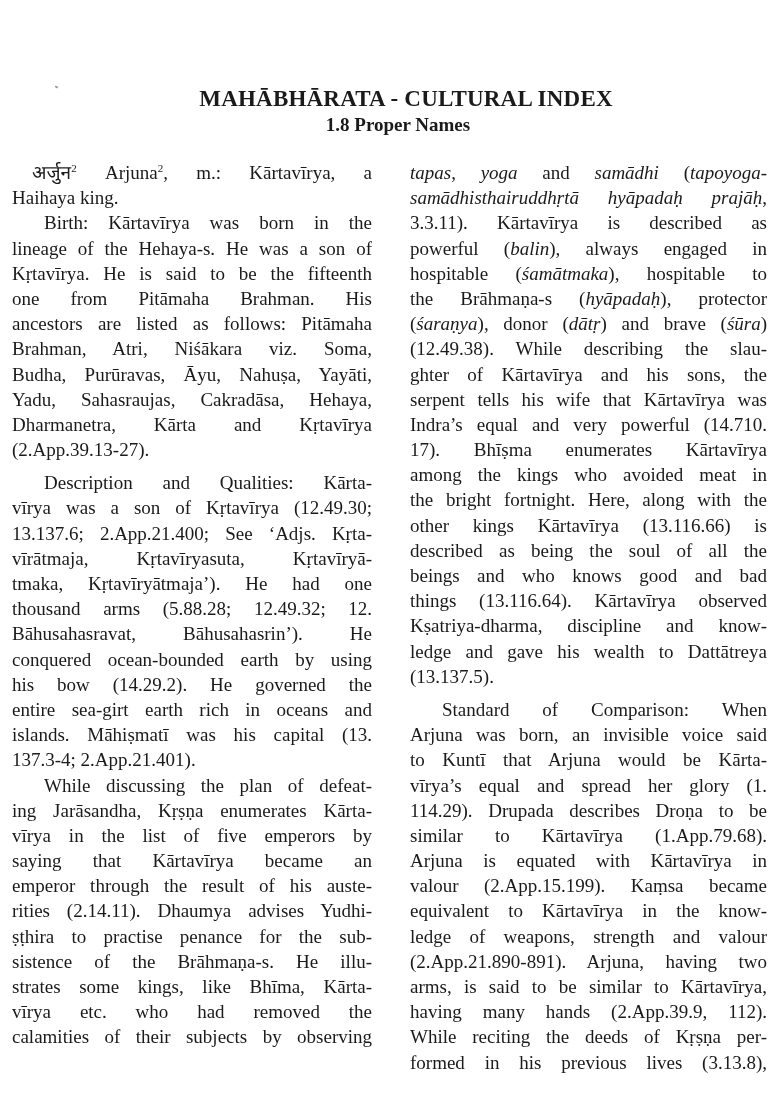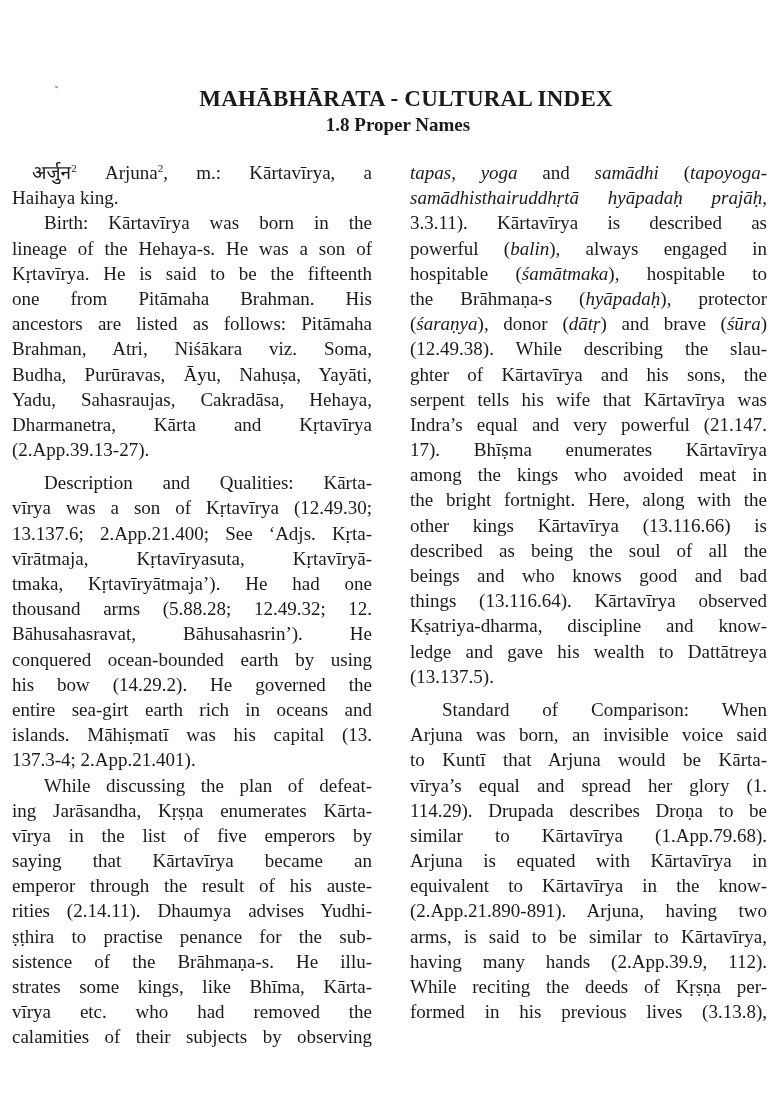--- a/index.html
+++ b/index.html
@@ -81,38 +81,40 @@
       <div class="line"><i>tapas</i><span>,</span><i> yoga</i><span> and </span><i>samādhi</i><span> (</span><i>tapoyoga-</i></div>
       <div class="line"><i>samādhisthairuddhṛtā hyāpadaḥ prajāḥ</i><span>,</span></div>
       <div class="line"><span>3.3.11). Kārtavīrya is described as</span></div>
       <div class="line"><span>powerful (</span><i>balin</i><span>), always engaged in</span></div>
       <div class="line"><span>hospitable (</span><i>śamātmaka</i><span>), hospitable to</span></div>
       <div class="line"><span>the Brāhmaṇa-s (</span><i>hyāpadaḥ</i><span>), protector</span></div>
       <div class="line"><span>(</span><i>śaraṇya</i><span>), donor (</span><i>dātṛ</i><span>) and brave (</span><i>śūra</i><span>)</span></div>
       <div class="line"><span>(12.49.38). While describing the slau-</span></div>
       <div class="line"><span>ghter of Kārtavīrya and his sons, the</span></div>
       <div class="line"><span>serpent tells his wife that Kārtavīrya was</span></div>
-      <div class="line"><span>Indra’s equal and very powerful (21.147.</span></div>
+      <div class="line"><span>Indra’s equal and very powerful (14.710.</span></div>
       <div class="line"><span>17). Bhīṣma enumerates Kārtavīrya</span></div>
       <div class="line"><span>among the kings who avoided meat in</span></div>
       <div class="line"><span>the bright fortnight. Here, along with the</span></div>
       <div class="line"><span>other kings Kārtavīrya (13.116.66) is</span></div>
       <div class="line"><span>described as being the soul of all the</span></div>
       <div class="line"><span>beings and who knows good and bad</span></div>
       <div class="line"><span>things (13.116.64). Kārtavīrya observed</span></div>
       <div class="line"><span>Kṣatriya-dharma, discipline and know-</span></div>
       <div class="line"><span>ledge and gave his wealth to Dattātreya</span></div>
       <div class="line last"><span>(13.137.5).</span></div>
       <div class="line indent gap"><b>Standard of Comparison:</b> <span>When</span></div>
       <div class="line"><span>Arjuna was born, an invisible voice said</span></div>
       <div class="line"><span>to Kuntī that Arjuna would be Kārta-</span></div>
       <div class="line"><span>vīrya’s equal and spread her glory (1.</span></div>
       <div class="line"><span>114.29). Drupada describes Droṇa to be</span></div>
       <div class="line"><span>similar to Kārtavīrya (1.App.79.68).</span></div>
       <div class="line"><span>Arjuna is equated with Kārtavīrya in</span></div>
+      <div class="line"><span>valour (2.App.15.199). Kaṃsa became</span></div>
       <div class="line"><span>equivalent to Kārtavīrya in the know-</span></div>
+      <div class="line"><span>ledge of weapons, strength and valour</span></div>
       <div class="line"><span>(2.App.21.890-891). Arjuna, having two</span></div>
       <div class="line"><span>arms, is said to be similar to Kārtavīrya,</span></div>
       <div class="line"><span>having many hands (2.App.39.9, 112).</span></div>
       <div class="line"><span>While reciting the deeds of Kṛṣṇa per-</span></div>
       <div class="line"><span>formed in his previous lives (3.13.8),</span></div>
     </div>
 </div>
 
 </body></html>

